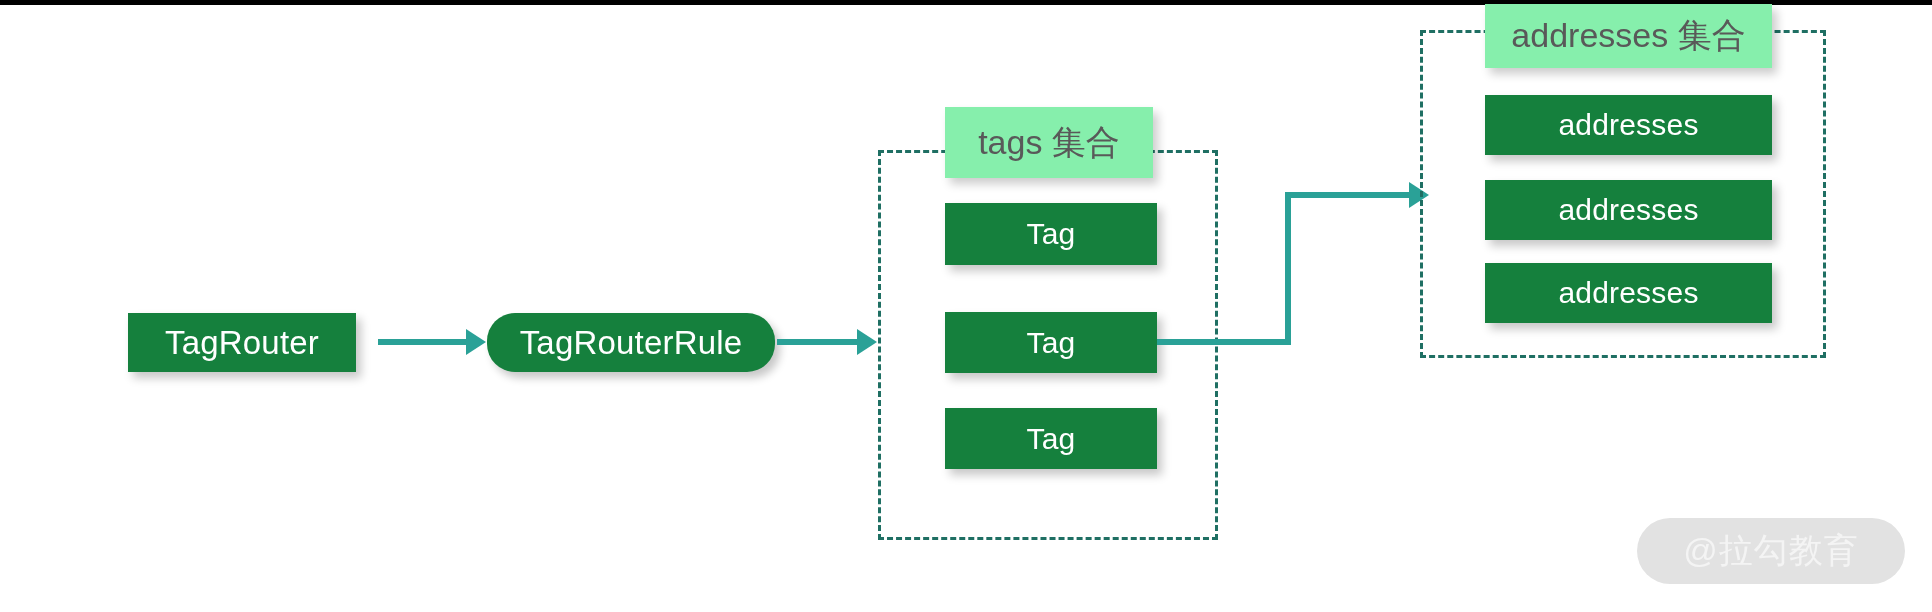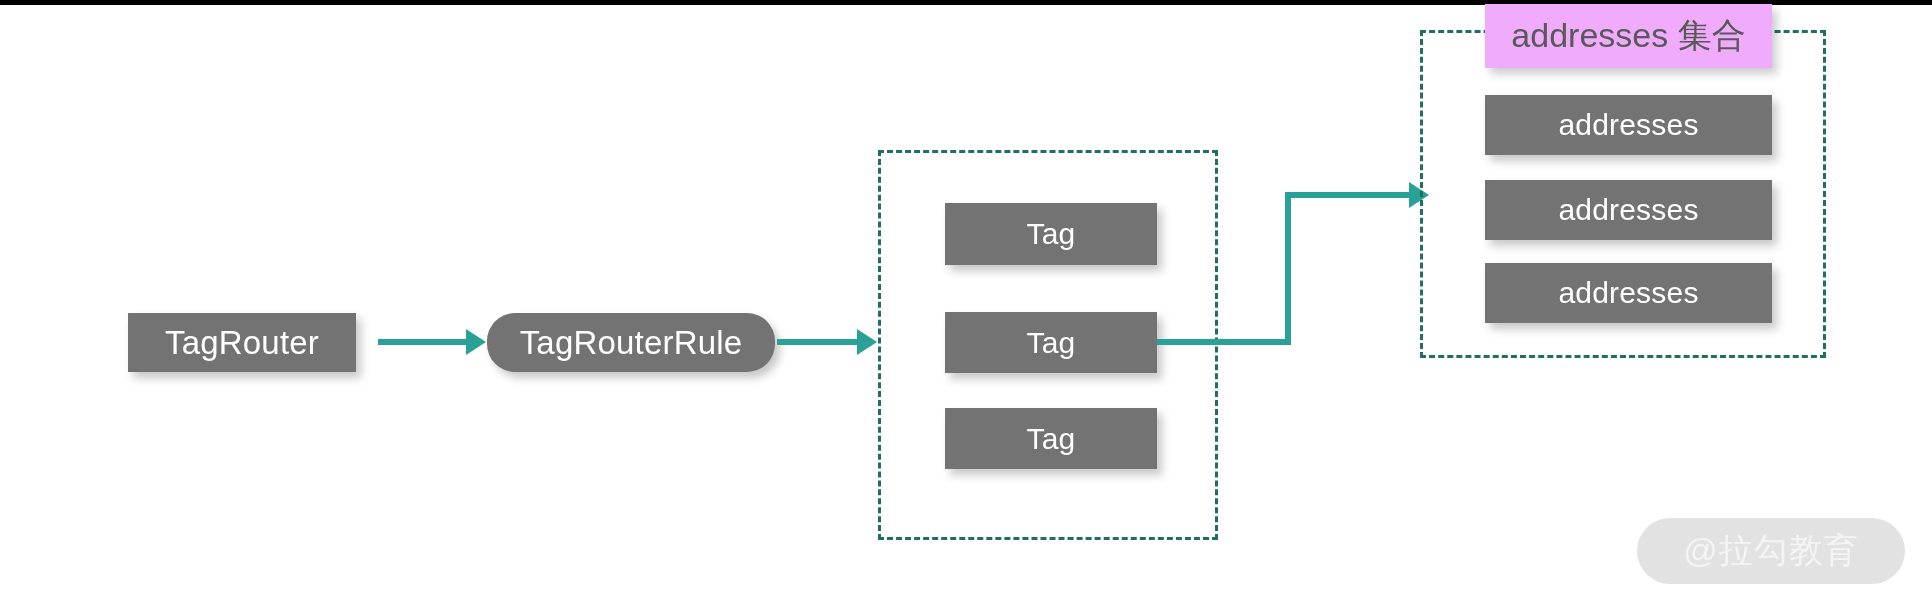--- a/index.html
+++ b/index.html
@@ -24,21 +24,21 @@
     position: absolute;
     left: 0; top: 0;
     width: 1932px;
     height: 5px;
     background: #000000;
   }
 
   
   .node {
     position: absolute;
-    background: #737373;
+    background: #15803d;
     color: #ffffff;
     display: flex;
     align-items: center;
     justify-content: center;
     box-shadow: 5px 6px 9px rgba(0,0,0,0.22);
     letter-spacing: 0.2px;
     white-space: nowrap;
   }
   .node.lg  { font-size: 33px; }
   .node.md  { font-size: 30px; }
@@ -46,21 +46,21 @@
   
   .group-box {
     position: absolute;
     border: 3px dashed #1F6F63;
     background: transparent;
   }
 
   
   .group-title {
     position: absolute;
-    background: #f0abfc;
+    background: #86efac;
     color: #595959;
     display: flex;
     align-items: center;
     justify-content: center;
     box-shadow: 5px 6px 9px rgba(0,0,0,0.20);
     font-size: 34px;
     white-space: nowrap;
   }
 
   
@@ -112,20 +112,23 @@
 
   <div class="node lg" style="left:487px; top:313px; width:288px; height:59px;border-radius:28px;">
     <span>TagRouterRule</span>
   </div>
 
   <div class="conn-h" style="left:777px; top:339px; width:82px;"></div>
   <div class="arrow-head" style="left:857px; top:329px;"></div>
 
   <div class="group-box" style="left:878px; top:150px; width:340px; height:390px;"></div>
 
+  <div class="group-title" style="left:945px; top:107px; width:208px; height:71px;">
+    <span>tags 集合</span>
+  </div>
 
   <div class="node md" style="left:945px; top:203px; width:212px; height:62px;">
     <span>Tag</span>
   </div>
 
   <div class="node md" style="left:945px; top:312px; width:212px; height:61px;">
     <span>Tag</span>
   </div>
 
   <div class="node md" style="left:945px; top:408px; width:212px; height:61px;">

